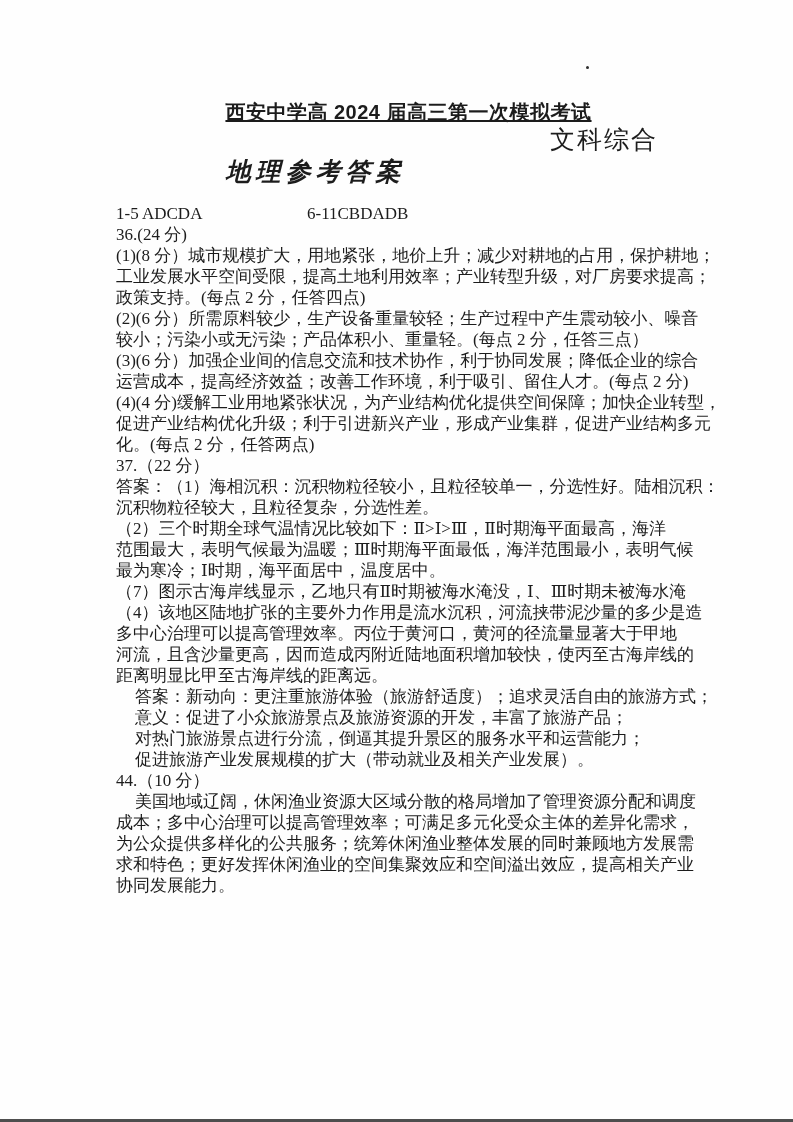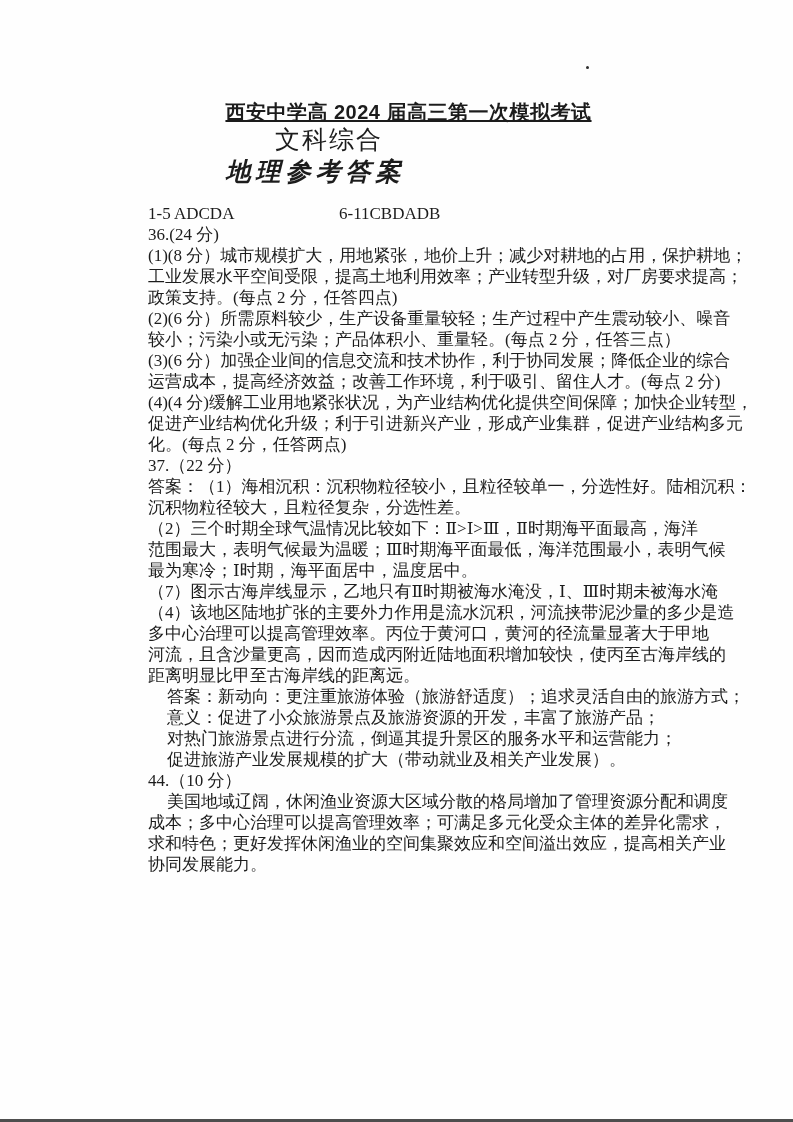--- a/index.html
+++ b/index.html
@@ -27,21 +27,21 @@
     font-size: 20px;
     letter-spacing: 0.5px;
     white-space: nowrap;
     text-decoration: underline;
   }
   .doc-subtitle {
     position: absolute;
     top: 123px;
     left: 0;
     width: 658px;
-    text-align: center;
+    text-align: right;
     font-family: "Liberation Sans", "DejaVu Sans", sans-serif;
     font-weight: 400;
     font-size: 25px;
     letter-spacing: 2px;
     white-space: nowrap;
   }
   .doc-answer-title {
     position: absolute;
     top: 155px;
     left: 0;
@@ -58,21 +58,20 @@
     position: absolute;
     left: 116px;
     top: 203px;
     width: 590px;
     font-size: 17px;
     line-height: 21px;
     white-space: nowrap;
   }
   .line {
     height: 21px;
-    margin-left: 32px;
   }
   .choices-row {
     position: relative;
   }
   .choices-right {
     position: absolute;
     left: 191px;
     top: 0;
   }
   .indent {
@@ -139,20 +138,21 @@
     <div class="line">距离明显比甲至古海岸线的距离远。</div>
 
     <div class="line indent">答案：新动向：更注重旅游体验（旅游舒适度）；追求灵活自由的旅游方式；</div>
     <div class="line indent">意义：促进了小众旅游景点及旅游资源的开发，丰富了旅游产品；</div>
     <div class="line indent">对热门旅游景点进行分流，倒逼其提升景区的服务水平和运营能力；</div>
     <div class="line indent">促进旅游产业发展规模的扩大（带动就业及相关产业发展）。</div>
 
     <div class="line sec-header">44.（10 分）</div>
     <div class="line indent">美国地域辽阔，休闲渔业资源大区域分散的格局增加了管理资源分配和调度</div>
     <div class="line">成本；多中心治理可以提高管理效率；可满足多元化受众主体的差异化需求，</div>
+    <div class="line">为公众提供多样化的公共服务；统筹休闲渔业整体发展的同时兼顾地方发展需</div>
     <div class="line">求和特色；更好发挥休闲渔业的空间集聚效应和空间溢出效应，提高相关产业</div>
     <div class="line">协同发展能力。</div>
 
   </div>
 
   <div class="bottom-edge"></div>
 
 </div>
 
 </body></html>

